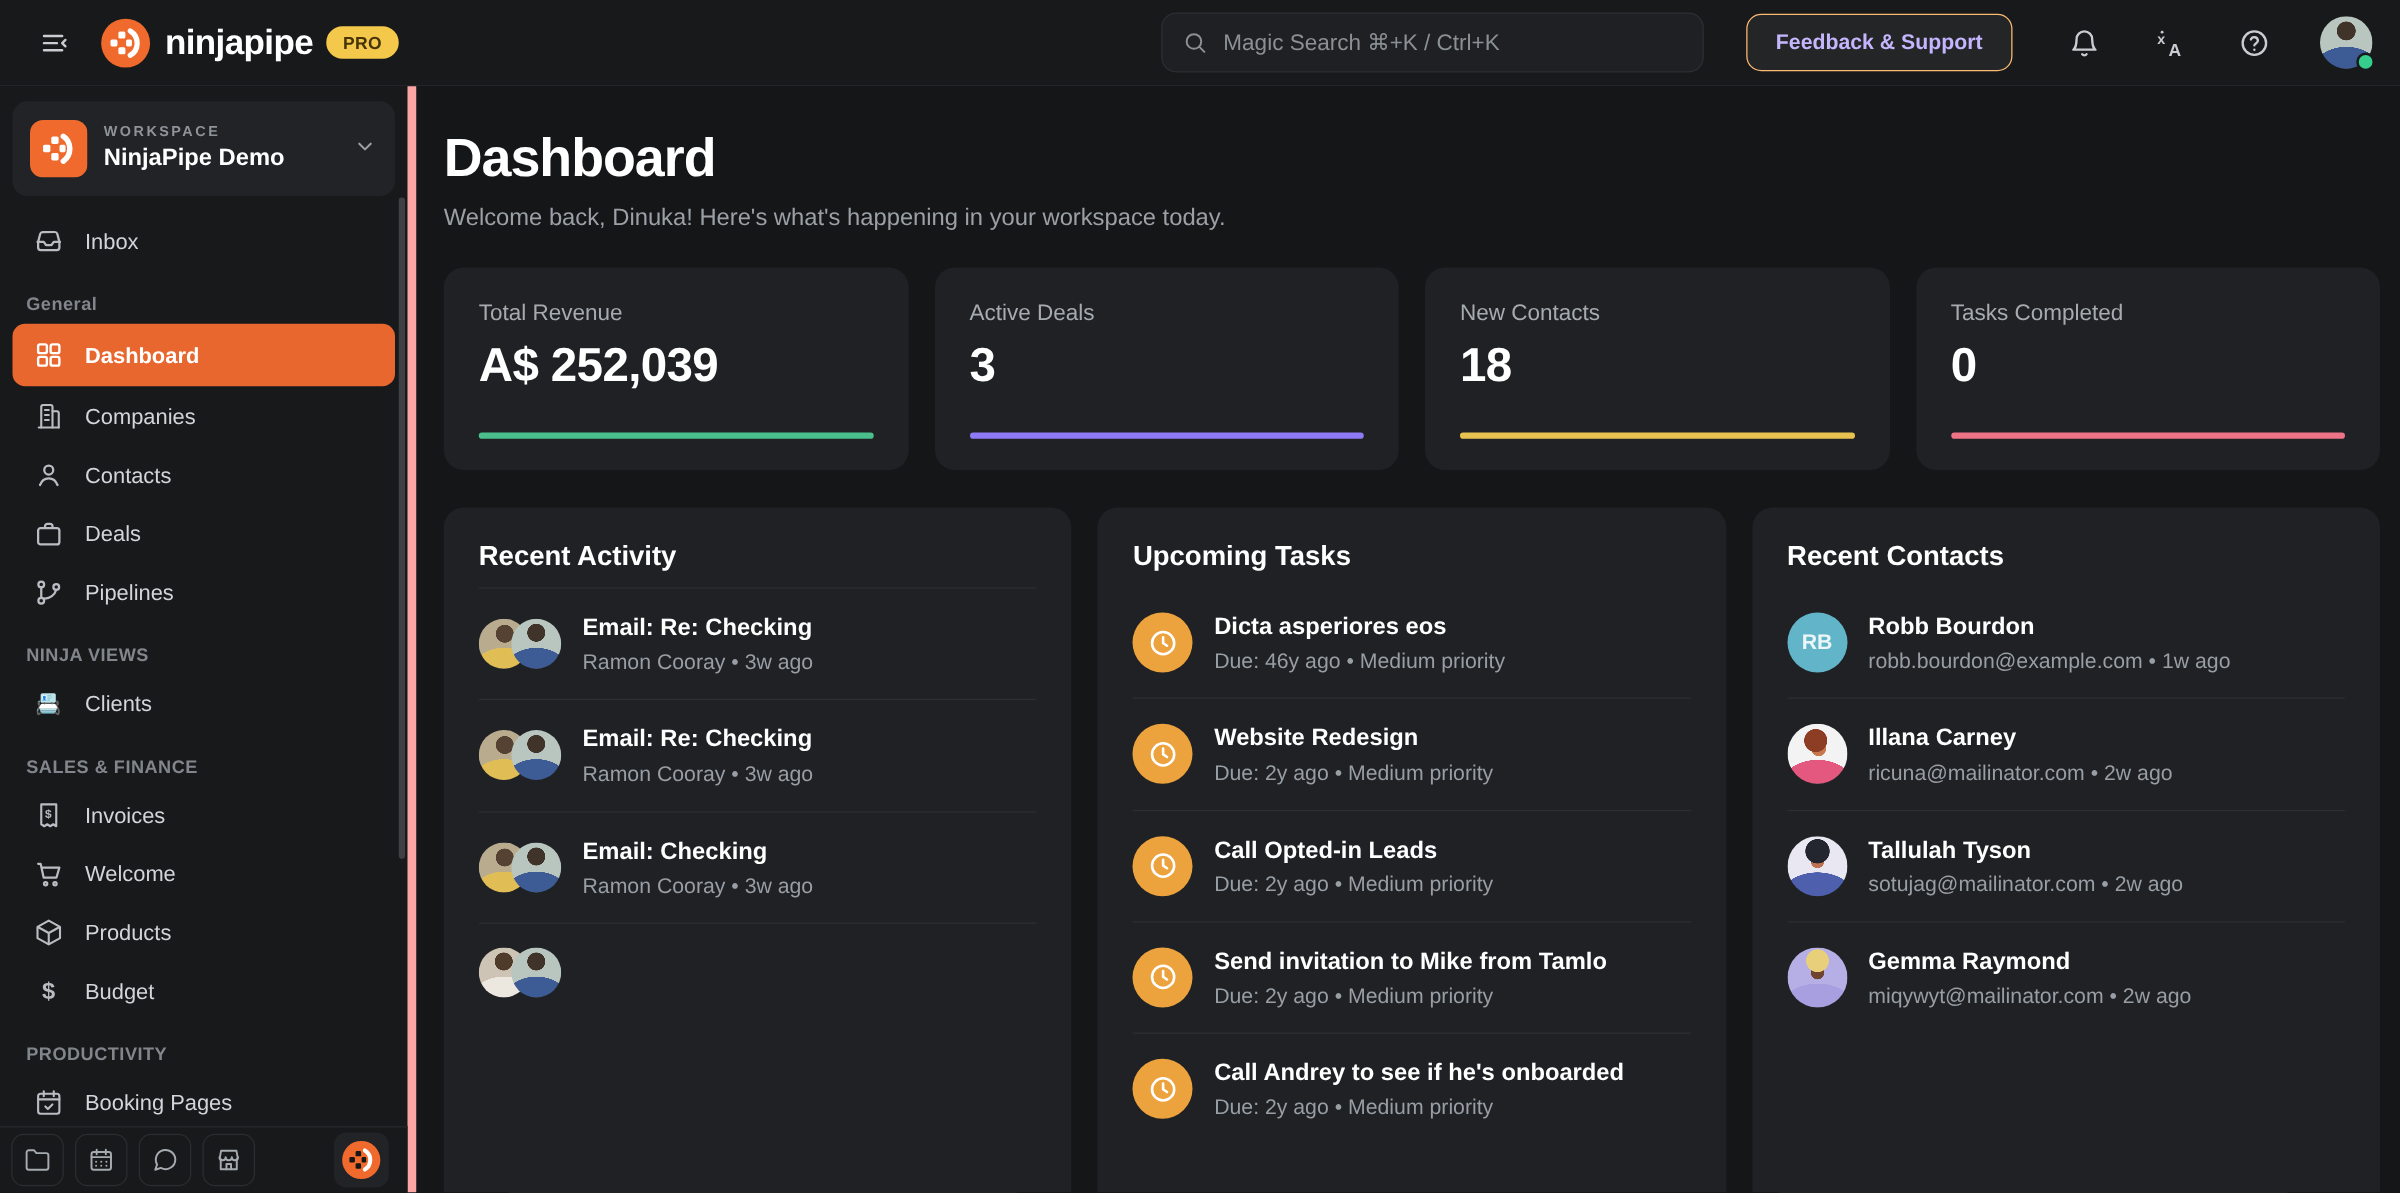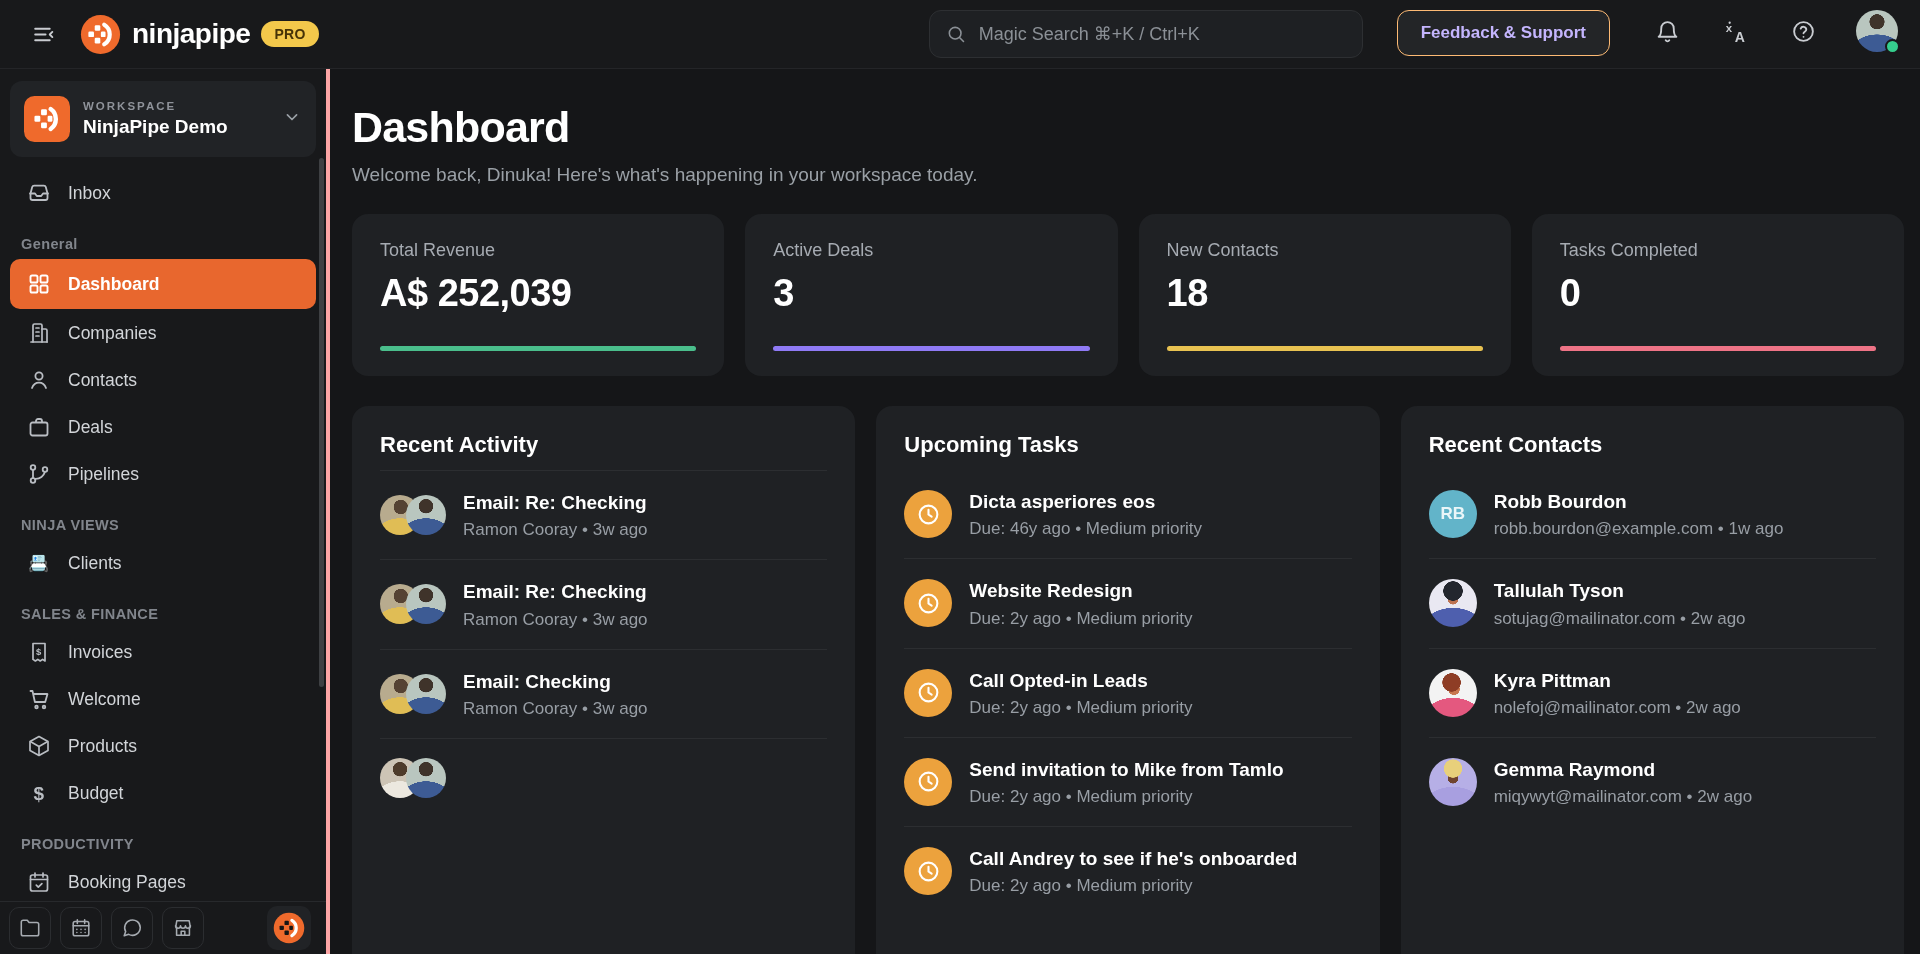--- a/index.html
+++ b/index.html
@@ -12,36 +12,36 @@
           display:flex;align-items:center;padding:0 22px;gap:8px;}
   .icon-btn{background:none;border:none;color:#c9ccd1;width:42px;height:42px;display:flex;
             align-items:center;justify-content:center;cursor:pointer;padding:0;}
   .icon-btn svg{width:25px;height:25px;}
   .brand{display:flex;align-items:center;gap:11px;margin-left:8px;cursor:pointer;justify-content:space-between;}
   .brand-logo{display:flex;}
   .brand-logo svg{width:41px;height:41px;}
   .brand-text{font-size:28px;font-weight:700;letter-spacing:-0.5px;}
   .pro{background:#F3C84B;color:#463307;font-size:14px;font-weight:700;padding:5px 13px;
        border-radius:999px;letter-spacing:.3px;}
-  .top-right{margin-left:auto;display:flex;align-items:flex-start;gap:26px;}
+  .top-right{margin-left:auto;display:flex;align-items:center;gap:26px;}
   .search{width:400px;height:46px;background:#1E2023;border:1px solid #2D2F32;border-radius:12px;
           display:flex;align-items:center;gap:11px;padding:0 16px;color:#8b9096;margin-right:8px;}
   .search svg{width:20px;height:20px;flex:none;}
   .search input{background:transparent;border:none;outline:none;color:#d7dadd;font-size:18px;
                 width:100%;font-family:inherit;}
   .search input::placeholder{color:#8b9096;}
   .feedback{height:46px;padding:0 23px;background:#232527;border:1px solid #fdba74;border-radius:12px;
             color:#c4b5fd;font-size:17px;font-weight:700;font-family:inherit;cursor:pointer;margin-right:10px;}
   .avatar-wrap{width:42px;height:42px;border-radius:50%;position:relative;cursor:pointer;margin-left:6px;flex:none;}
   .status-dot{position:absolute;right:-2px;bottom:-2px;width:15px;height:15px;border-radius:50%;
               background:#35CE8D;border:2.5px solid #18191B;box-sizing:border-box;}
 
   
   .shell{flex:1;display:flex;min-height:0;}
-  .sidebar{width:326px;flex:none;background:#18191B;border-right:4px solid #fca5a5;
+  .sidebar{width:326px;flex:none;background:#18191B;border-right:7px solid #fca5a5;
            position:relative;display:flex;flex-direction:column;min-height:0;}
   .workspace{margin:12px 10px 4px;background:#212326;border-radius:12px;padding:15px 14px;
              display:flex;align-items:center;gap:13px;cursor:pointer;flex:none;}
   .ws-logo svg{width:46px;height:46px;display:block;}
   .ws-label{font-size:11.5px;letter-spacing:2px;color:#8f939a;font-weight:700;display:block;}
   .ws-name{font-size:19px;font-weight:700;display:block;margin-top:4px;}
   .ws-chevron{margin-left:auto;color:#9aa0a6;}
   .ws-chevron svg{width:20px;height:20px;}
   .nav{flex:1;overflow:hidden;padding-top:8px;}
   .nav-item{display:flex;align-items:center;gap:17px;height:46px;padding:0 17px;margin:1px 10px;
@@ -497,31 +497,31 @@
           <h2>Recent Contacts</h2>
           <div class="list">
             <div class="row first">
               <span class="c-av av-initials">RB</span>
               <div>
                   <div class="it-title">Robb Bourdon</div>
                   <div class="it-meta">robb.bourdon@example.com • 1w ago</div>
                 </div>
             </div>
             <div class="row">
+              <span class="c-av av-illust-pink"></span>
+              <div>
+                  <div class="it-title">Illana Carney</div>
+                  <div class="it-meta">ricuna@mailinator.com • 2w ago</div>
+                </div>
+            </div>
+            <div class="row">
               <span class="c-av av-illust-blue"></span>
               <div>
                   <div class="it-title">Tallulah Tyson</div>
                   <div class="it-meta">sotujag@mailinator.com • 2w ago</div>
-                </div>
-            </div>
-            <div class="row">
-              <span class="c-av av-illust-pink"></span>
-              <div>
-                  <div class="it-title">Kyra Pittman</div>
-                  <div class="it-meta">nolefoj@mailinator.com • 2w ago</div>
                 </div>
             </div>
             <div class="row">
               <span class="c-av av-illust-purple"></span>
               <div>
                   <div class="it-title">Gemma Raymond</div>
                   <div class="it-meta">miqywyt@mailinator.com • 2w ago</div>
                 </div>
             </div>
           </div>

